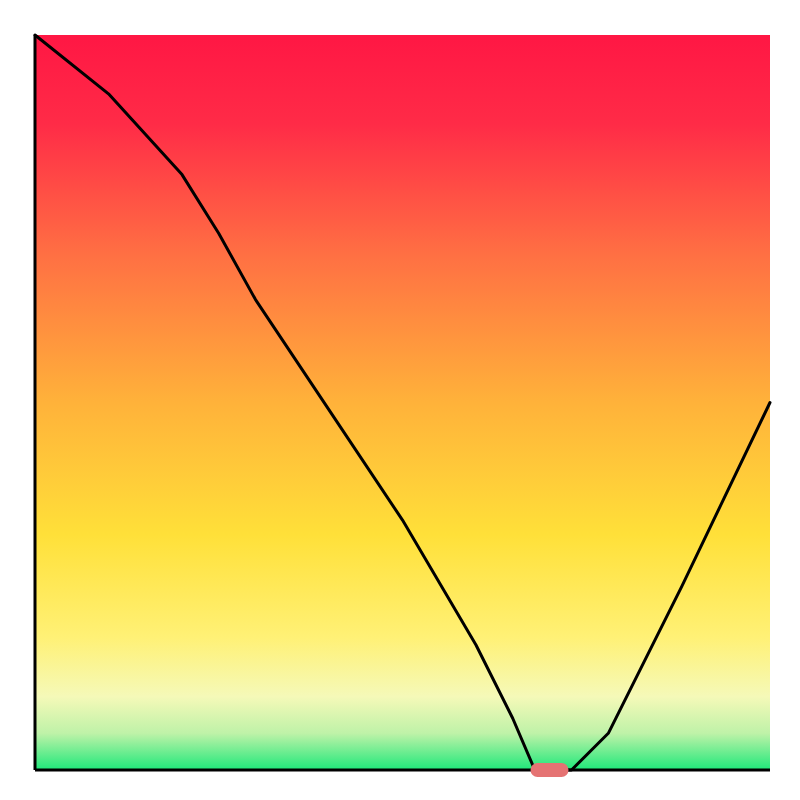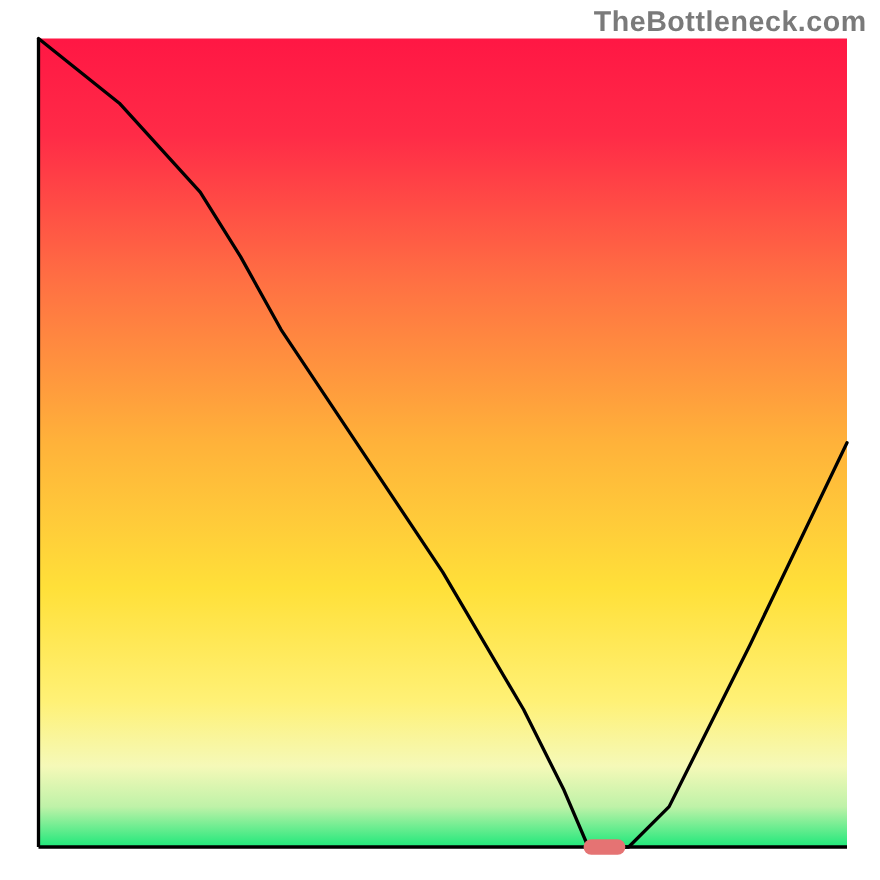--- a/index.html
+++ b/index.html
@@ -27,21 +27,20 @@
   svg.plot {
     position: absolute;
     left: 0;
     top: 0;
   }
 </style>
 </head>
 <body>
 
 <div class="stage">
-  <div class="watermark">TheBottleneck.com</div>
 
   <svg class="plot" width="800" height="800" viewBox="0 0 800 800">
     <defs>
       <linearGradient id="bg-grad" x1="0" y1="0" x2="0" y2="1">
 
       <stop offset="0%" stop-color="#ff1744"></stop>
           <stop offset="12%" stop-color="#ff2b47"></stop>
           <stop offset="30%" stop-color="#ff7043"></stop>
           <stop offset="50%" stop-color="#ffb23a"></stop>
           <stop offset="68%" stop-color="#ffe039"></stop>

